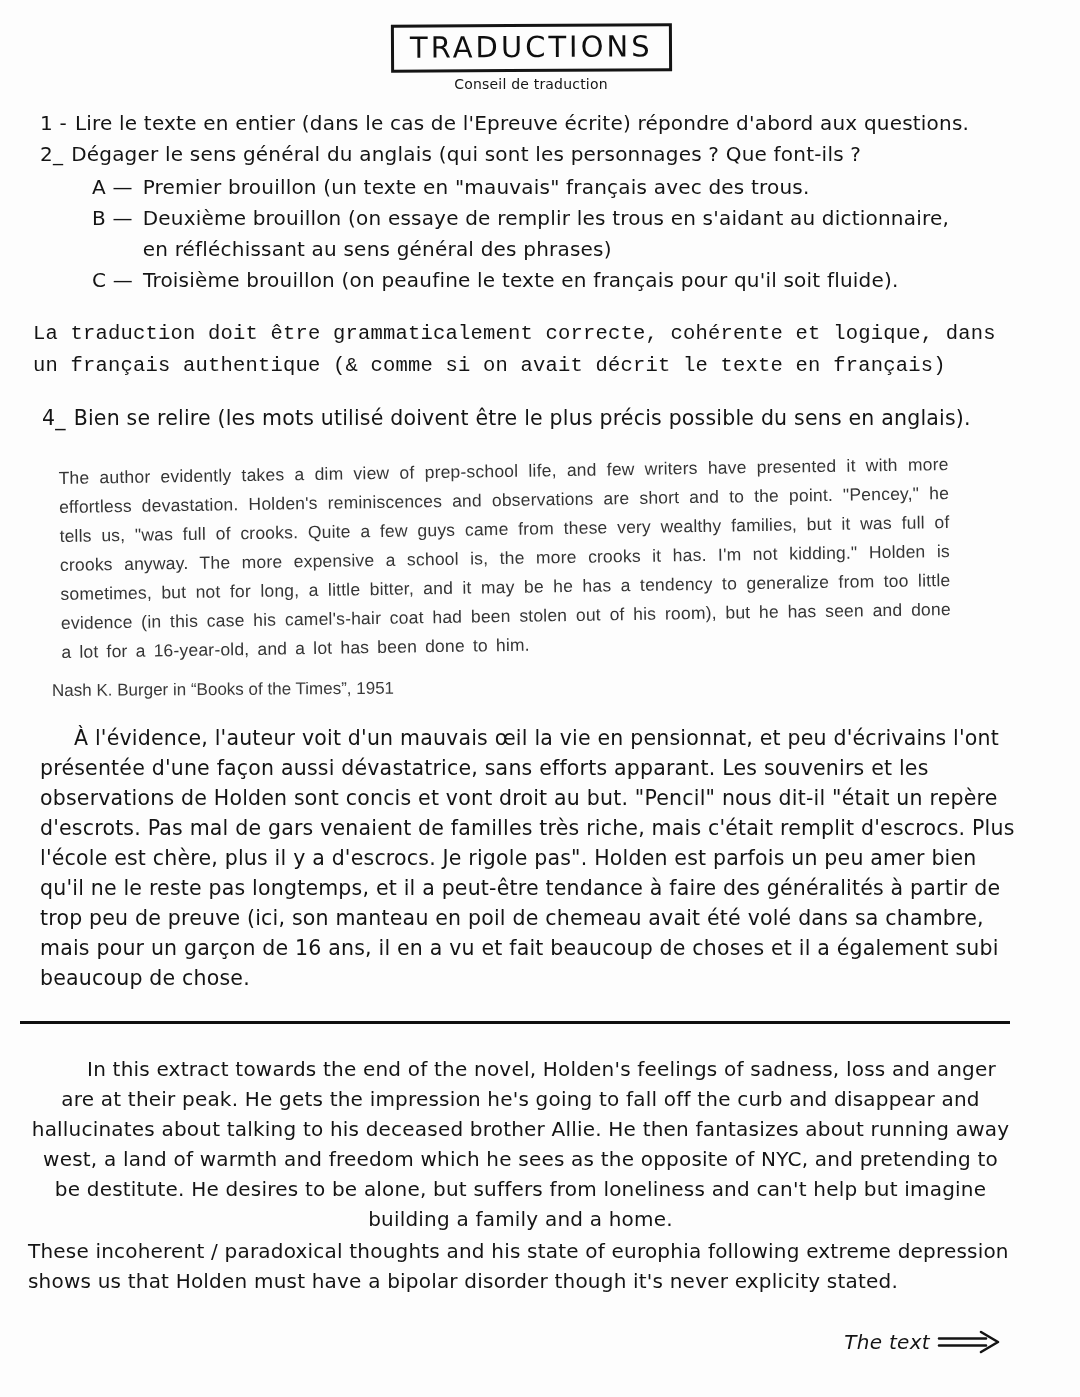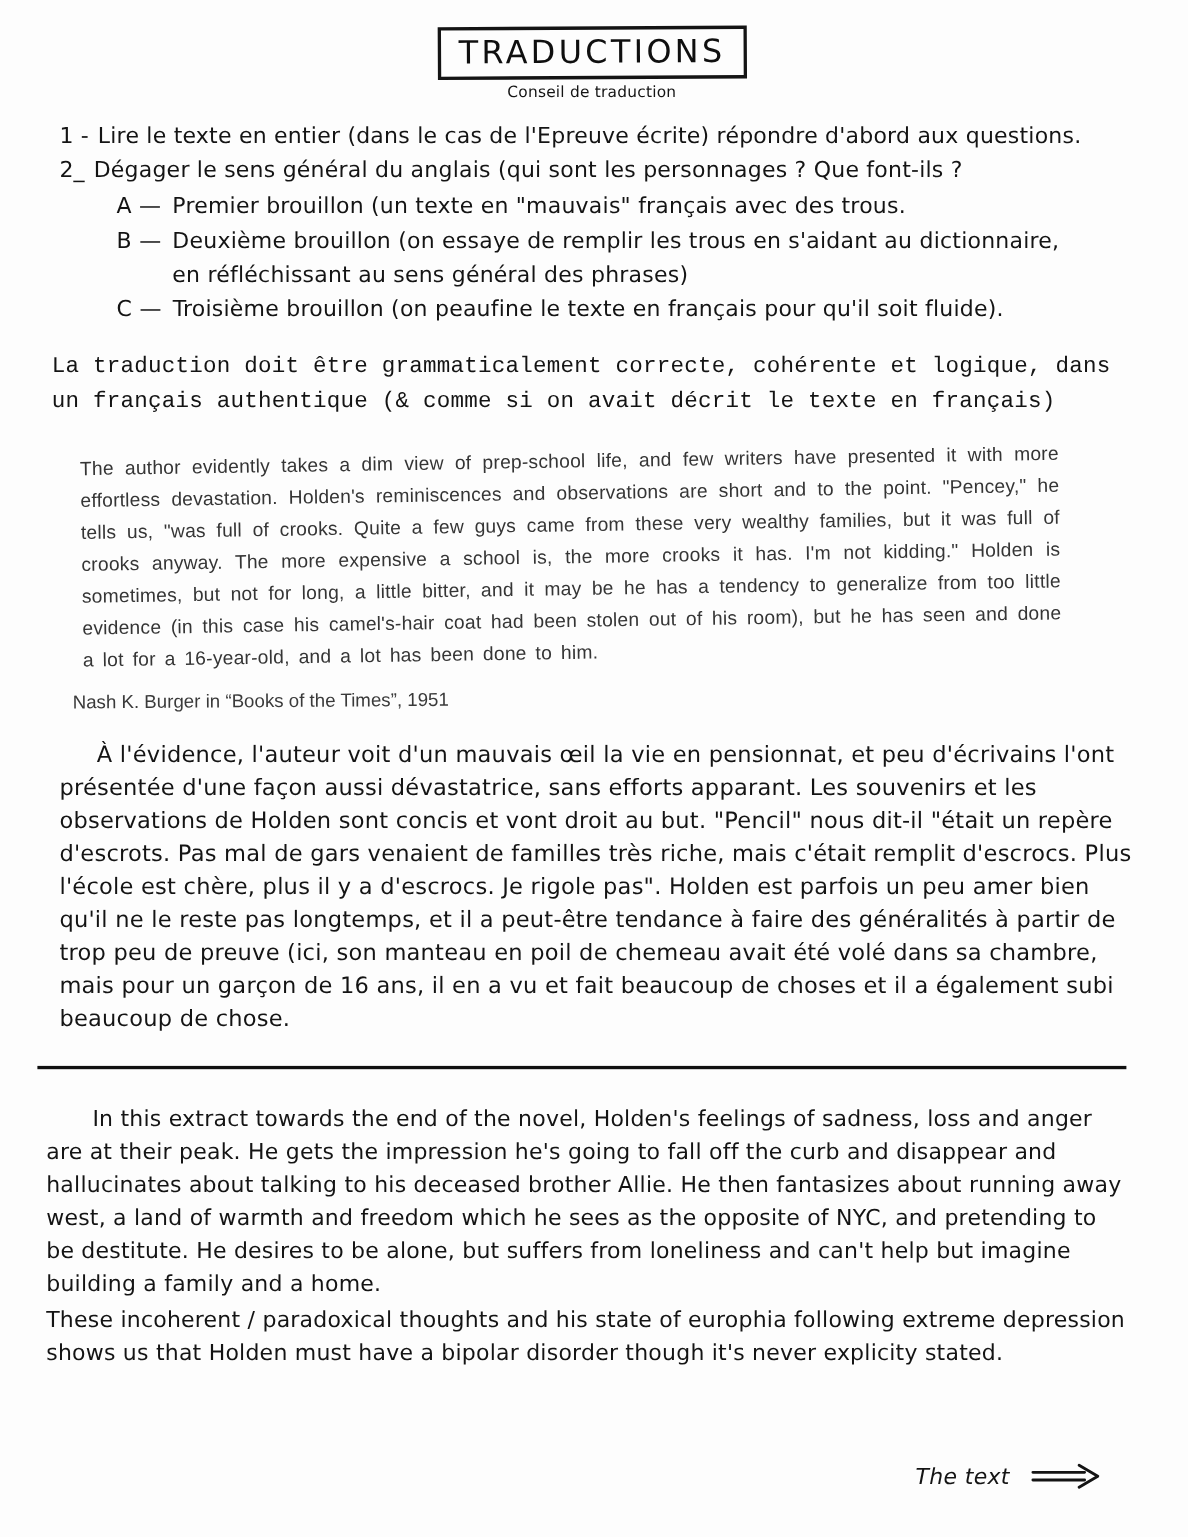--- a/index.html
+++ b/index.html
@@ -7,21 +7,21 @@
   body {
     width: 1080px; height: 1397px;
     font-family: "DejaVu Sans", sans-serif;
     color: #161616;
     overflow: hidden;
   }
   .page {
     position: relative;
     width: 1080px; height: 1397px;
     background: #fdfdfd;
-    padding: 24px 44px 20px 40px;
+    padding: 24px 44px 20px 26px;
     overflow: hidden;
   }
 
   
   .title-box {
     width: -moz-fit-content; width: fit-content;
     margin: 0 auto;
     border: 3px solid #141414;
     padding: 3px 16px 5px 16px;
     transform: rotate(-0.3deg);
@@ -109,28 +109,28 @@
   .divider {
     border: none;
     border-top: 3px solid #101010;
     margin: 28px 2px 0 -6px;
     width: 990px;
   }
 
   
   .analysis { margin-top: 30px; margin-left: 2px; max-width: 985px; }
   .analysis p { font-size: 20px; line-height: 30px; }
-  .analysis .p1 { text-indent: 42px; }
+  .analysis .p1 { text-indent: 42px; text-align: center; }
   .analysis .p2 { margin-top: 2px; }
 
   
   .footer {
     position: absolute;
     right: 78px; bottom: 42px;
-    display: flex; align-items: center; gap: 18px;
+    display: flex; align-items: center; gap: 6px;
     font-size: 20px;
   }
   .footer .label { font-style: italic; letter-spacing: 0.3px; }
   .arrow-svg { display: block; }
 </style>
 </head>
 <body>
 
 <div class="page">
 
@@ -160,20 +160,24 @@
       </div>
       <div class="substep">
         <span class="sub-label">C —</span>
         <span class="substep-text">Troisième brouillon (on peaufine le texte en français pour qu'il soit fluide).</span>
       </div>
     </div>
   </div>
 
   <p class="note hand">La traduction doit être grammaticalement correcte, cohérente et logique, dans un français authentique (&amp; comme si on avait décrit le texte en français)</p>
 
+  <div class="step step4 hand">
+    <span class="step-label">4_</span>
+    <span class="step-text">Bien se relire (les mots utilisé doivent être le plus précis possible du sens en anglais).</span>
+  </div>
 
   <div class="excerpt">
     <p>The author evidently takes a dim view of prep-school life, and few writers have presented it with more effortless devastation. Holden's reminiscences and observations are short and to the point. "Pencey," he tells us, "was full of crooks. Quite a few guys came from these very wealthy families, but it was full of crooks anyway. The more expensive a school is, the more crooks it has. I'm not kidding." Holden is sometimes, but not for long, a little bitter, and it may be he has a tendency to generalize from too little evidence (in this case his camel's-hair coat had been stolen out of his room), but he has seen and done a lot for a 16-year-old, and a lot has been done to him.</p>
   </div>
   <p class="attribution">Nash K. Burger in “Books of the Times”, 1951</p>
 
   <p class="translation hand">À l'évidence, l'auteur voit d'un mauvais œil la vie en pensionnat, et peu d'écrivains l'ont présentée d'une façon aussi dévastatrice, sans efforts apparant. Les souvenirs et les observations de Holden sont concis et vont droit au but. "Pencil" nous dit-il "était un repère d'escrots. Pas mal de gars venaient de familles très riche, mais c'était remplit d'escrocs. Plus l'école est chère, plus il y a d'escrocs. Je rigole pas". Holden est parfois un peu amer bien qu'il ne le reste pas longtemps, et il a peut-être tendance à faire des généralités à partir de trop peu de preuve (ici, son manteau en poil de chemeau avait été volé dans sa chambre, mais pour un garçon de 16 ans, il en a vu et fait beaucoup de choses et il a également subi beaucoup de chose.</p>
 
   <hr class="divider">
 

